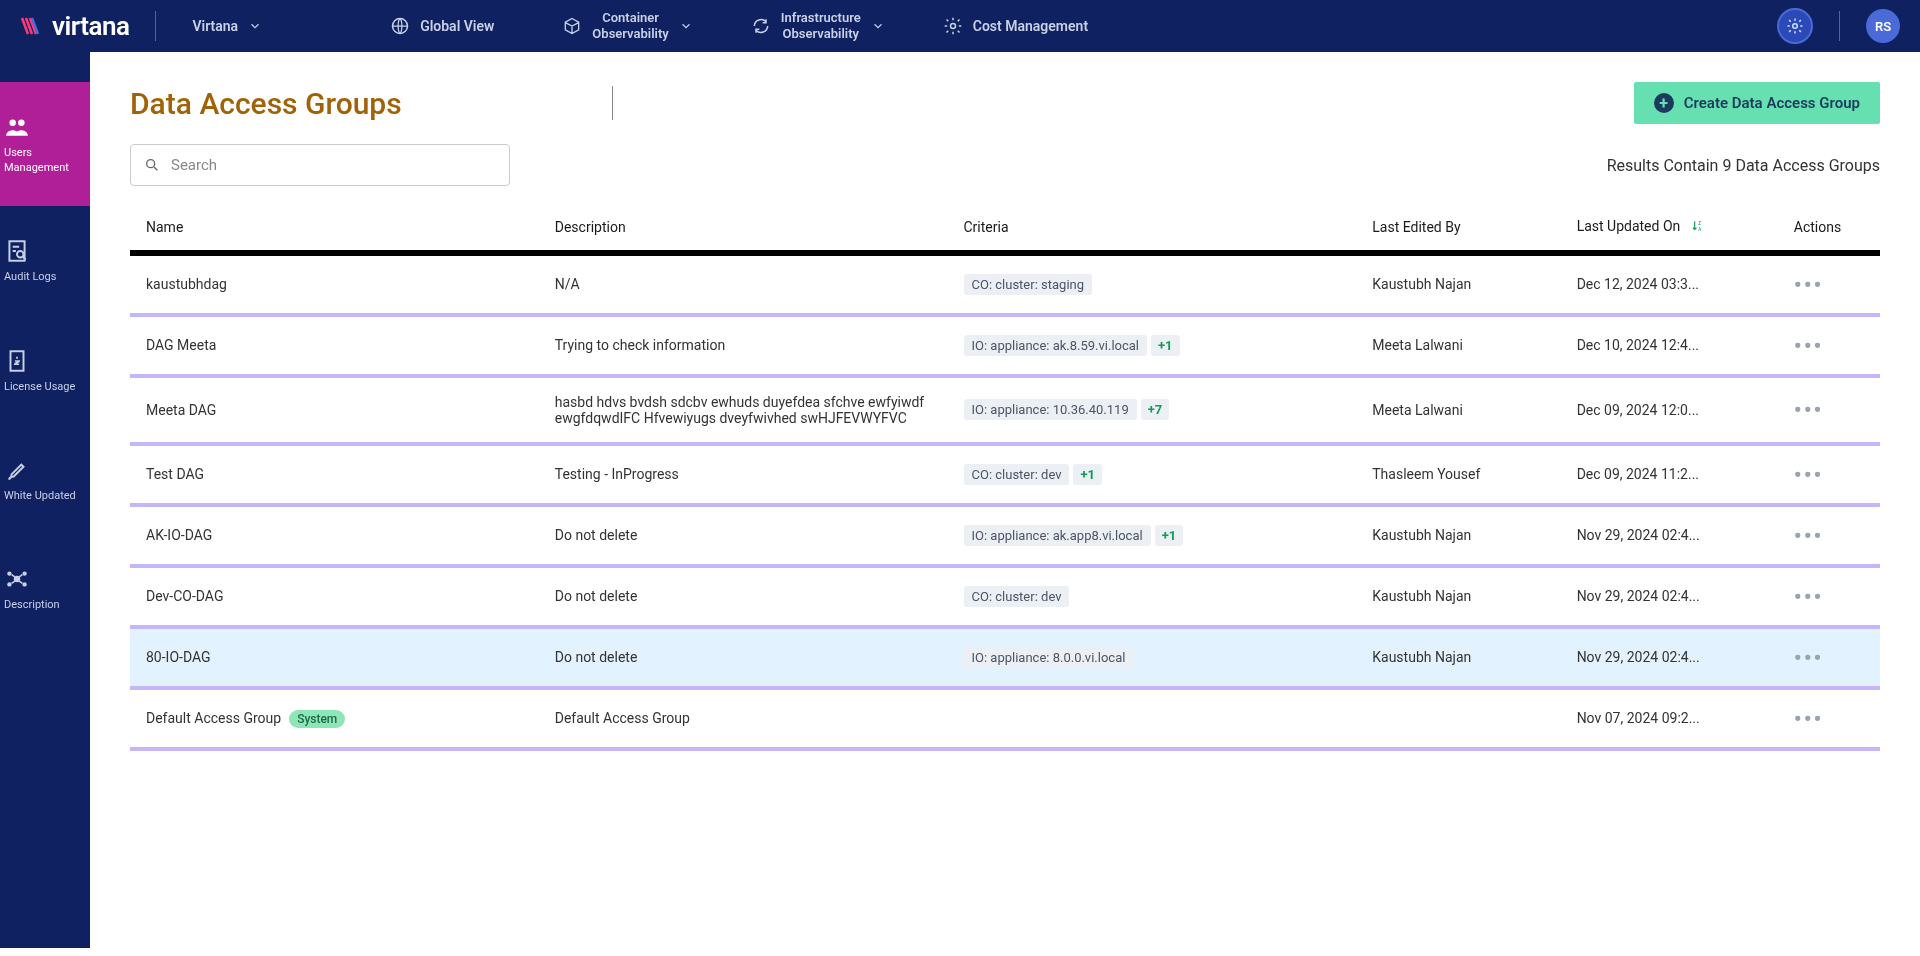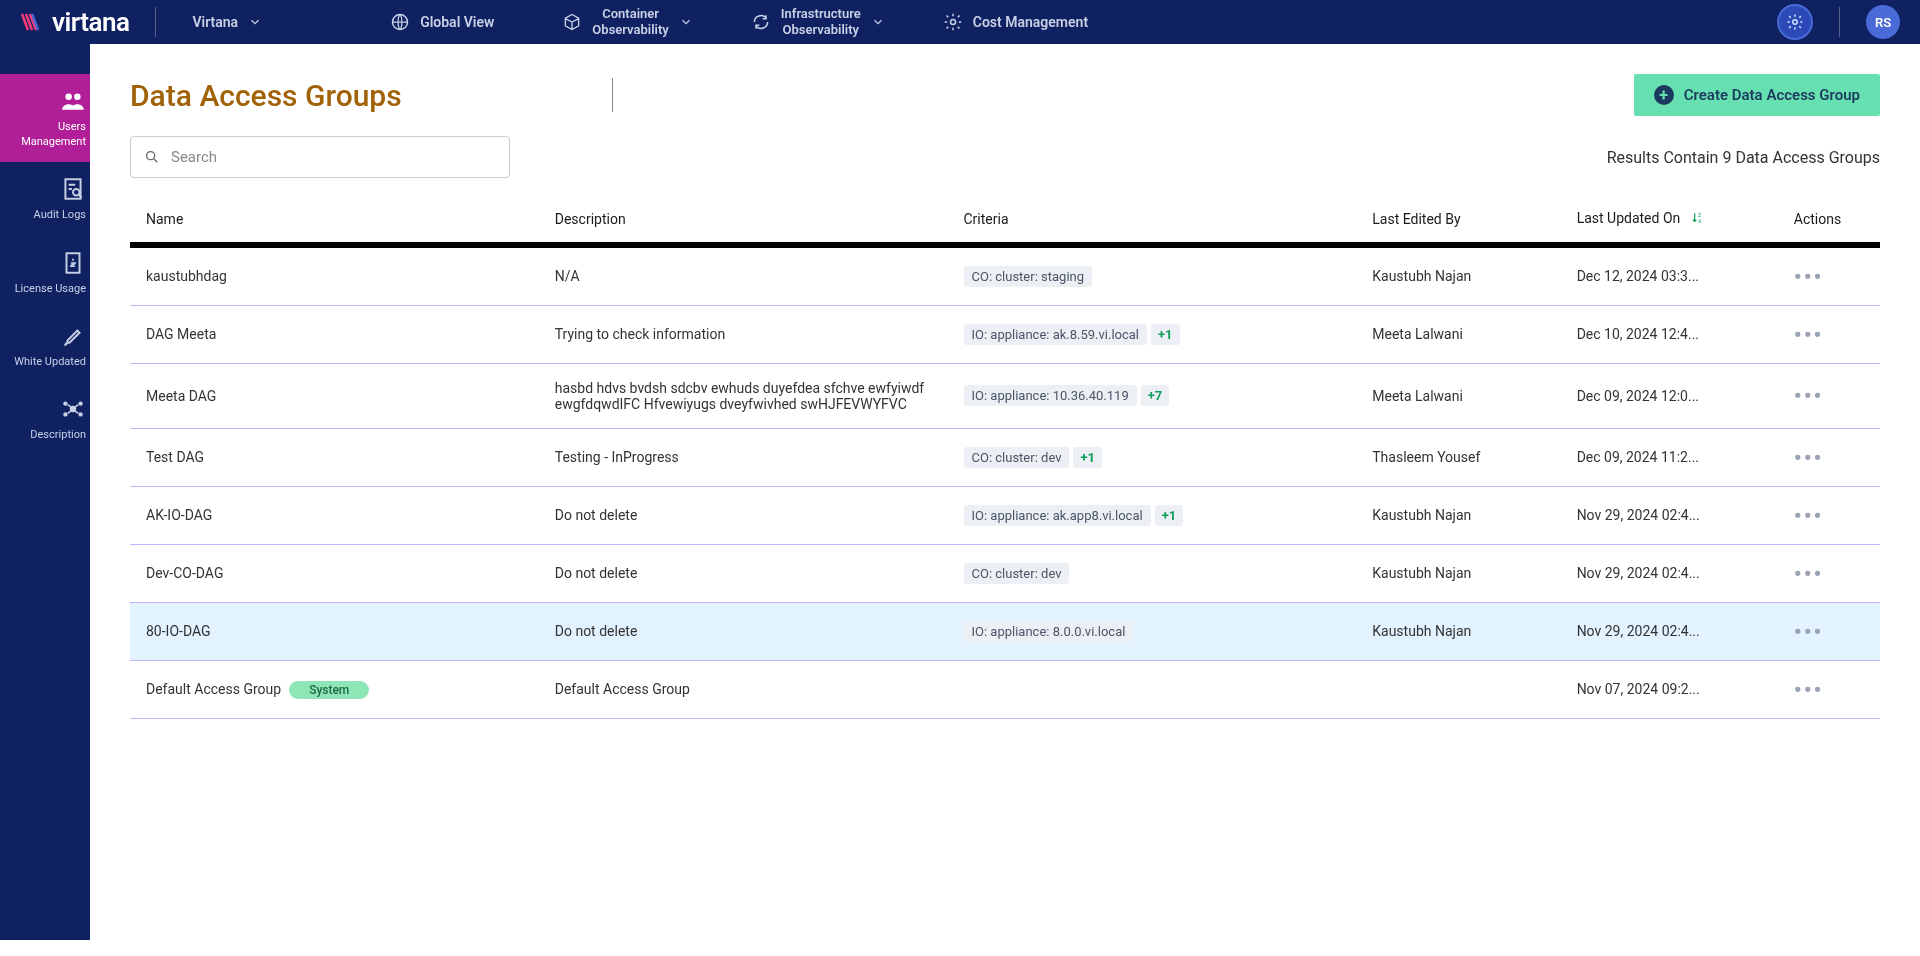--- a/index.html
+++ b/index.html
@@ -1,54 +1,54 @@
 <!DOCTYPE html>
 <html><head>
 <meta charset="utf-8">
 <style>
 * { margin: 0; padding: 0; box-sizing: border-box; font-family: -apple-system, BlinkMacSystemFont, "Segoe UI", Roboto, sans-serif; }
 body { background: #fff; overflow: hidden; }
-.topbar { background: #0f2161; height: 44px; display: flex; align-items: center; padding: 0 20px; color: #fff; gap: 18px; }
+.topbar { background: #0f2161; height: 52px; display: flex; align-items: center; padding: 0 20px; color: #fff; gap: 18px; }
 .logo { display: flex; align-items: center; gap: 8px; font-size: 26px; font-weight: 600; letter-spacing: -0.5px; }
 .logo-mark { width: 24px; height: 24px; }
 .divider { width: 1px; height: 30px; background: rgba(255,255,255,0.3); margin: 0 8px; }
 .top-item { display: flex; align-items: center; gap: 10px; color: #c8d0e6; font-size: 14px; font-weight: 600; cursor: pointer; padding: 6px 10px; white-space: nowrap; }
 .top-item.two-line { flex-direction: row; }
 .two-line-text { display: flex; flex-direction: column; line-height: 1.2; text-align: center; font-size: 13px; }
 .chev { width: 14px; height: 14px; }
 .top-spacer { flex: 1; }
 .settings-btn { width: 36px; height: 36px; border-radius: 50%; background: #2b4ab8; display: flex; align-items: center; justify-content: center; cursor: pointer; border: 2px solid #4a6ad8; }
 .avatar { width: 34px; height: 34px; border-radius: 50%; background: #4a6ad8; color: #fff; display: flex; align-items: center; justify-content: center; font-weight: 600; font-size: 13px; cursor: pointer; }
 .shell { display: flex; height: calc(100vh - 60px); }
 .sidebar { width: 90px; background: #0f2161; display: flex; flex-direction: column; align-items: center; padding-top: 30px; gap: 0; }
-.side-item { width: 90px; display: flex; flex-direction: column; align-items: flex-end; gap: 6px; color: #c8d0e6; font-size: 11px; padding: 14px 4px; text-align: center; cursor: pointer; line-height: 1.2; }
+.side-item { width: 90px; display: flex; flex-direction: column; align-items: flex-start; gap: 6px; color: #c8d0e6; font-size: 11px; padding: 32px 4px; text-align: center; cursor: pointer; line-height: 1.2; }
 .side-item.active { background: #b01f98; color: #fff; }
 .side-icon { width: 26px; height: 26px; }
 .content { flex: 1; padding: 30px 40px 0 40px; overflow: auto; }
 .page-head { display: flex; align-items: center; margin-bottom: 20px; }
 .page-title { font-size: 30px; font-weight: 500; color: #a16207; }
 .vsep { width: 1px; height: 34px; background: #888; margin: 0 24px 0 210px; }
 .head-spacer { flex: 1; }
 .create-btn { background: #67e0b1; color: #1c3a5f; border: none; padding: 11px 20px; font-size: 15px; font-weight: 600; display: flex; align-items: center; gap: 10px; cursor: pointer; border-radius: 2px; }
 .create-btn .plus { width: 20px; height: 20px; border-radius: 50%; background: #1c3a5f; color: #67e0b1; display: flex; align-items: center; justify-content: center; font-size: 16px; font-weight: 700; }
 .toolbar { display: flex; align-items: center; margin-bottom: 18px; }
 .search-wrap { position: relative; width: 380px; }
 .search-wrap svg { position: absolute; left: 14px; top: 50%; transform: translateY(-50%); width: 16px; height: 16px; color: #666; }
 .search-input { width: 100%; height: 42px; border: 1px solid #ccc; border-radius: 4px; padding: 0 14px 0 40px; font-size: 15px; color: #333; outline: none; }
 .search-input::placeholder { color: #888; }
 .result-count { margin-left: auto; color: #333; font-size: 16px; }
 .table { width: 100%; border-collapse: collapse; }
 .table th { text-align: left; font-size: 14px; font-weight: 400; color: #1a1a1a; padding: 14px 16px; border-bottom: 6px solid #000000; }
 .table th.actions, .table td.actions { text-align: left; width: 80px; }
 .sort-icon { display: inline-block; vertical-align: middle; margin-left: 6px; color: #0f9d58; }
-.table td { padding: 16px 16px; font-size: 14px; color: #333; border-bottom: 1px solid #c4b5fd; vertical-align: middle; }
+.table td { padding: 16px 16px; font-size: 14px; color: #333; border-bottom: 4px solid #c4b5fd; vertical-align: middle; }
 .table tr.highlight td { background: #e3f2ff; }
 .crit-tag { background: #eceff3; color: #4a5568; padding: 3px 8px; border-radius: 3px; font-size: 13px; display: inline-block; }
 .crit-more { background: #eceff3; color: #0f9d58; font-weight: 700; padding: 3px 7px; border-radius: 3px; font-size: 13px; display: inline-block; margin-left: 4px; }
-.sys-badge { background: #8ee6b6; color: #1d6b43; font-size: 12px; padding: 2px 20px; border-radius: 10px; margin-left: 8px; font-weight: 500; }
+.sys-badge { background: #8ee6b6; color: #1d6b43; font-size: 12px; padding: 2px 8px; border-radius: 10px; margin-left: 8px; font-weight: 500; }
 .dots { color: #9aa3b2; font-size: 22px; letter-spacing: 2px; cursor: pointer; font-weight: 700; }
 .col-name { width: 320px; }
 .col-desc { width: 320px; }
 .col-crit { width: 320px; }
 .col-edit { width: 160px; }
 .col-date { width: 170px; }
 </style>
 </head>
 <body>
 

